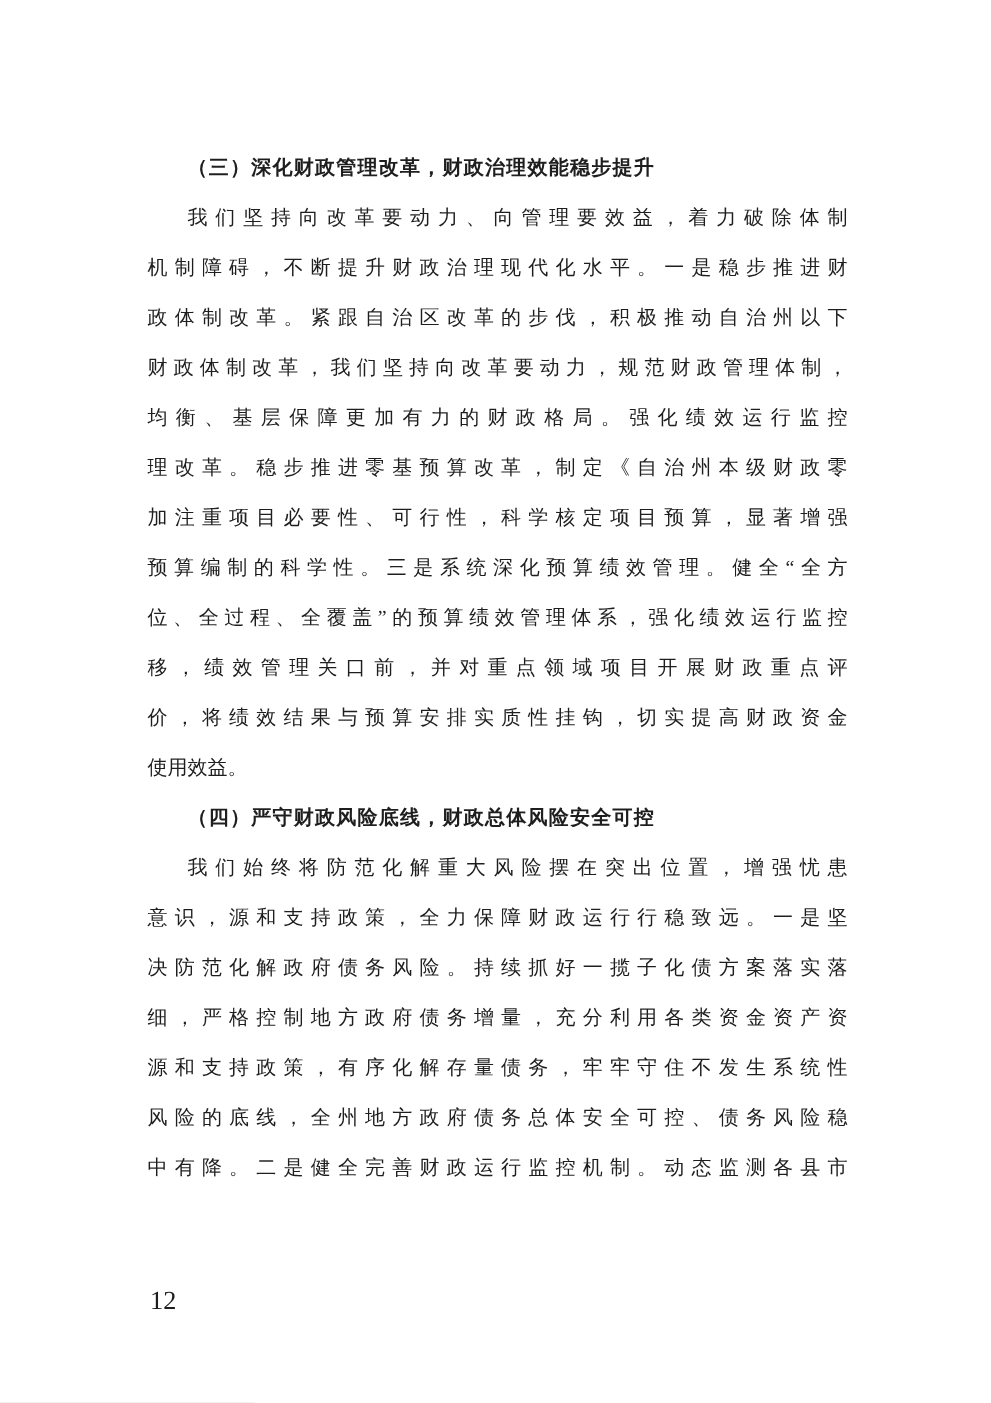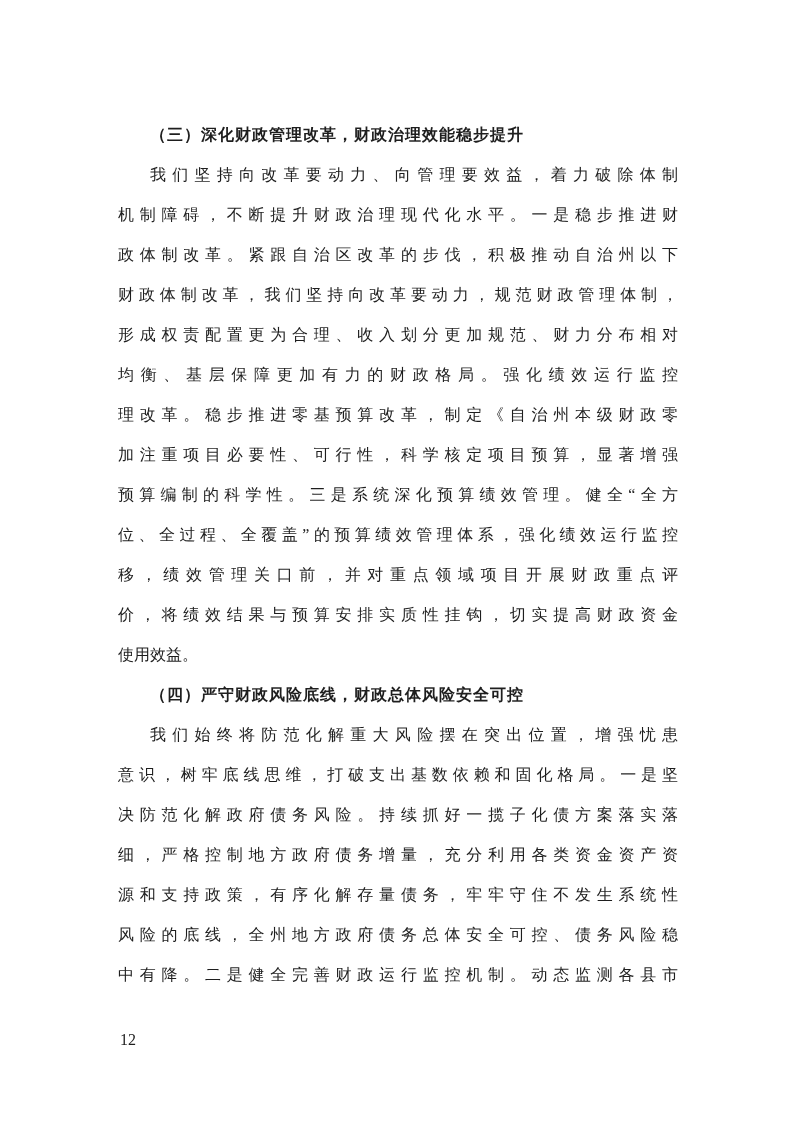--- a/index.html
+++ b/index.html
@@ -37,51 +37,50 @@
     font-weight: 700;
     text-indent: 2em;
     text-align: left;
     text-align-last: left;
     letter-spacing: 1px;
   }
   .page-number {
     position: absolute;
     left: 120px;
     top: 1026px;
-    font-size: 16px;
+    font-size: 21px;
     line-height: 28px;
     color: #1e1e1e;
   }
 </style>
 </head>
 <body>
 
 <div class="page">
   <div class="content">
 
     <div class="heading">（三）深化财政管理改革，财政治理效能稳步提升</div>
 
     <div class="tline indent">我们坚持向改革要动力、向管理要效益，着力破除体制</div>
     <div class="tline">机制障碍，不断提升财政治理现代化水平。一是稳步推进财</div>
     <div class="tline">政体制改革。紧跟自治区改革的步伐，积极推动自治州以下</div>
     <div class="tline">财政体制改革，我们坚持向改革要动力，规范财政管理体制，</div>
-    <div class="tline">形成权责配置更为合理、收入划分更加规范、财力分布相对</div>
     <div class="tline">均衡、基层保障更加有力的财政格局。强化绩效运行监控</div>
     <div class="tline">理改革。稳步推进零基预算改革，制定《自治州本级财政零</div>
     <div class="tline">加注重项目必要性、可行性，科学核定项目预算，显著增强</div>
     <div class="tline">预算编制的科学性。三是系统深化预算绩效管理。健全“全方</div>
     <div class="tline">位、全过程、全覆盖”的预算绩效管理体系，强化绩效运行监控</div>
     <div class="tline">移，绩效管理关口前，并对重点领域项目开展财政重点评</div>
     <div class="tline">价，将绩效结果与预算安排实质性挂钩，切实提高财政资金</div>
     <div class="tline short">使用效益。</div>
 
     <div class="heading">（四）严守财政风险底线，财政总体风险安全可控</div>
 
     <div class="tline indent">我们始终将防范化解重大风险摆在突出位置，增强忧患</div>
-    <div class="tline">意识，树牢底线思维，打破支出基数依赖和固化格局。一是坚</div>
+    <div class="tline">意识，源和支持政策，全力保障财政运行行稳致远。一是坚</div>
     <div class="tline">决防范化解政府债务风险。持续抓好一揽子化债方案落实落</div>
     <div class="tline">细，严格控制地方政府债务增量，充分利用各类资金资产资</div>
     <div class="tline">源和支持政策，有序化解存量债务，牢牢守住不发生系统性</div>
     <div class="tline">风险的底线，全州地方政府债务总体安全可控、债务风险稳</div>
     <div class="tline">中有降。二是健全完善财政运行监控机制。动态监测各县市</div>
 
   </div>
 
   <div class="page-number">12</div>
 </div>

